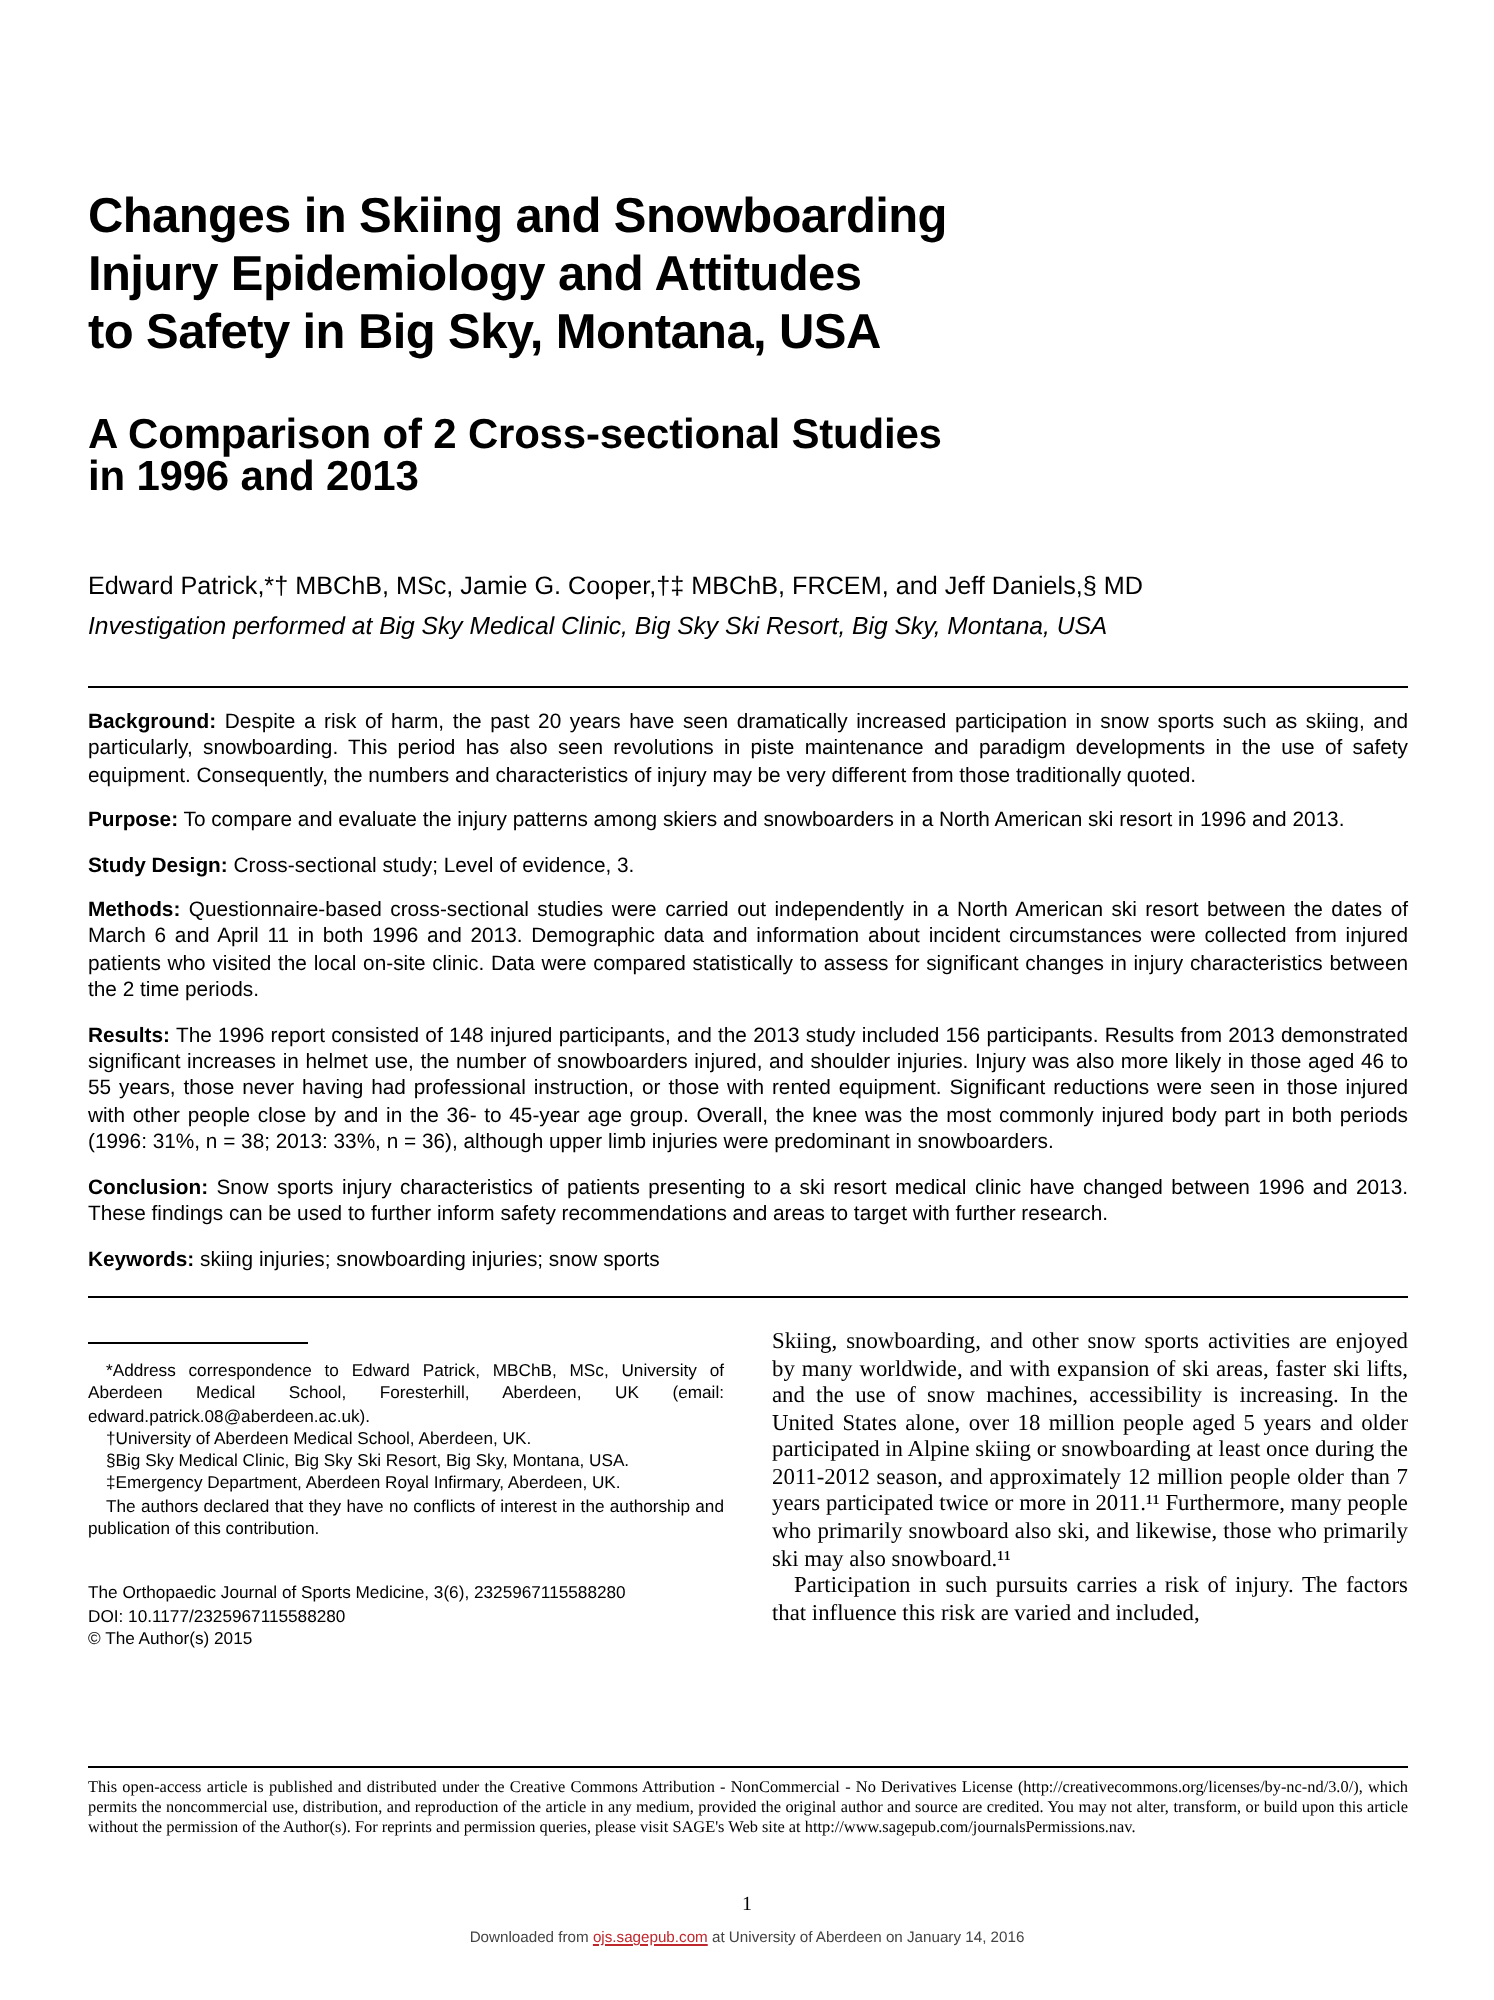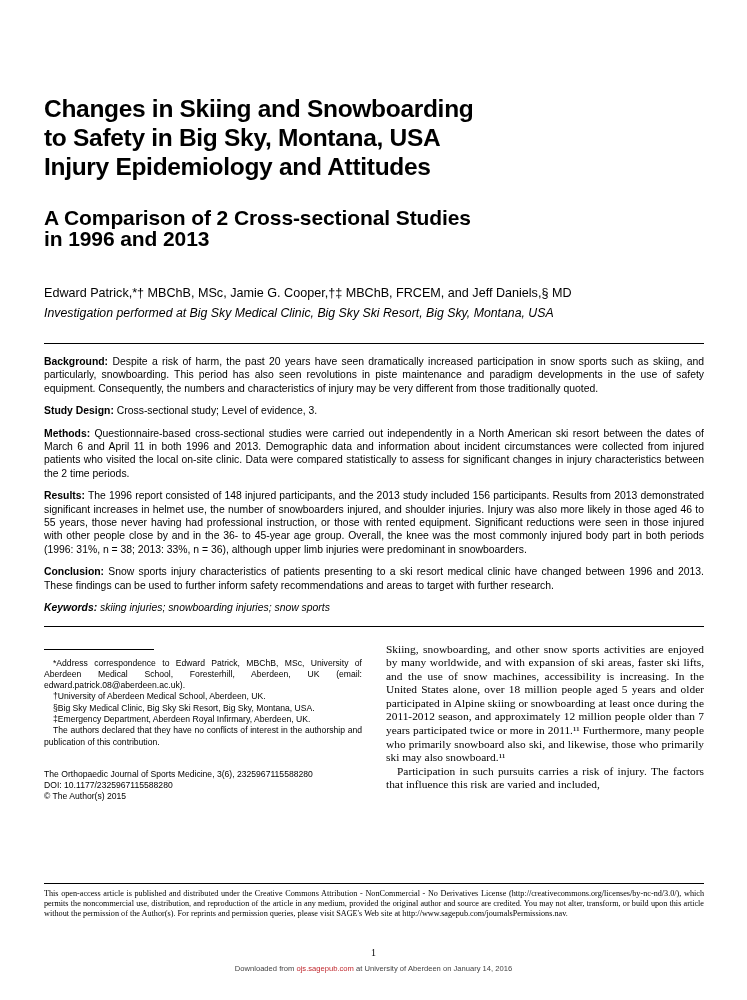--- a/index.html
+++ b/index.html
@@ -78,21 +78,21 @@
     font-family: "Liberation Sans", sans-serif;
     font-size: 10.4px;
     line-height: 13.4px;
     text-align: justify;
     margin-top: 11px;
     margin-bottom: 11px;
   }
   .abstract p {
     margin: 0 0 9px 0;
   }
-  .abstract p:last-child { margin-bottom: 0; font-style: italic; }
+  .abstract p:last-child { margin-bottom: 0; }
   .abstract b { font-weight: bold; }
 
   
   .cols {
     margin-top: 16px;
     display: flex;
     gap: 24px;
   }
   .col {
     width: 318px;
@@ -155,48 +155,50 @@
     left: 0;
     top: 964px;
     width: 747px;
     text-align: center;
     font-family: "Liberation Sans", sans-serif;
     font-size: 7.6px;
     color: #444;
   }
   .download-bar .host {
     color: #c0272d;
+    text-decoration: underline;
     margin-top: 33px;
   }
 </style>
 </head>
 <body>
 
 <div class="page">
 
   <div class="content">
 
     <h1 class="title">
       <span class="title-line">Changes in Skiing and Snowboarding</span>
+      <span class="title-line">Injury Epidemiology and Attitudes</span>
       <span class="title-line">to Safety in Big Sky, Montana, USA</span>
-      <span class="title-line">Injury Epidemiology and Attitudes</span>
     </h1>
 
     <h2 class="subtitle">
       <span class="subtitle-line">A Comparison of 2 Cross-sectional Studies</span>
       <span class="subtitle-line">in 1996 and 2013</span>
     </h2>
 
     <div class="authors">Edward Patrick,*† MBChB, MSc, Jamie G. Cooper,†‡ MBChB, FRCEM, and Jeff Daniels,§ MD</div>
     <div class="investigation">Investigation performed at Big Sky Medical Clinic, Big Sky Ski Resort, Big Sky, Montana, USA</div>
 
     <hr class="rule rule-top">
 
     <div class="abstract">
       <p><b>Background:</b><span> Despite a risk of harm, the past 20 years have seen dramatically increased participation in snow sports such as skiing, and particularly, snowboarding. This period has also seen revolutions in piste maintenance and paradigm developments in the use of safety equipment. Consequently, the numbers and characteristics of injury may be very different from those traditionally quoted.</span></p>
+      <p><b>Purpose:</b><span> To compare and evaluate the injury patterns among skiers and snowboarders in a North American ski resort in 1996 and 2013.</span></p>
       <p><b>Study Design:</b><span> Cross-sectional study; Level of evidence, 3.</span></p>
       <p><b>Methods:</b><span> Questionnaire-based cross-sectional studies were carried out independently in a North American ski resort between the dates of March 6 and April 11 in both 1996 and 2013. Demographic data and information about incident circumstances were collected from injured patients who visited the local on-site clinic. Data were compared statistically to assess for significant changes in injury characteristics between the 2 time periods.</span></p>
       <p><b>Results:</b><span> The 1996 report consisted of 148 injured participants, and the 2013 study included 156 participants. Results from 2013 demonstrated significant increases in helmet use, the number of snowboarders injured, and shoulder injuries. Injury was also more likely in those aged 46 to 55 years, those never having had professional instruction, or those with rented equipment. Significant reductions were seen in those injured with other people close by and in the 36- to 45-year age group. Overall, the knee was the most commonly injured body part in both periods (1996: 31%, n = 38; 2013: 33%, n = 36), although upper limb injuries were predominant in snowboarders.</span></p>
       <p><b>Conclusion:</b><span> Snow sports injury characteristics of patients presenting to a ski resort medical clinic have changed between 1996 and 2013. These findings can be used to further inform safety recommendations and areas to target with further research.</span></p>
       <p><b>Keywords:</b><span> skiing injuries; snowboarding injuries; snow sports</span></p>
     </div>
 
     <hr class="rule rule-bottom">
 
     <div class="cols">

